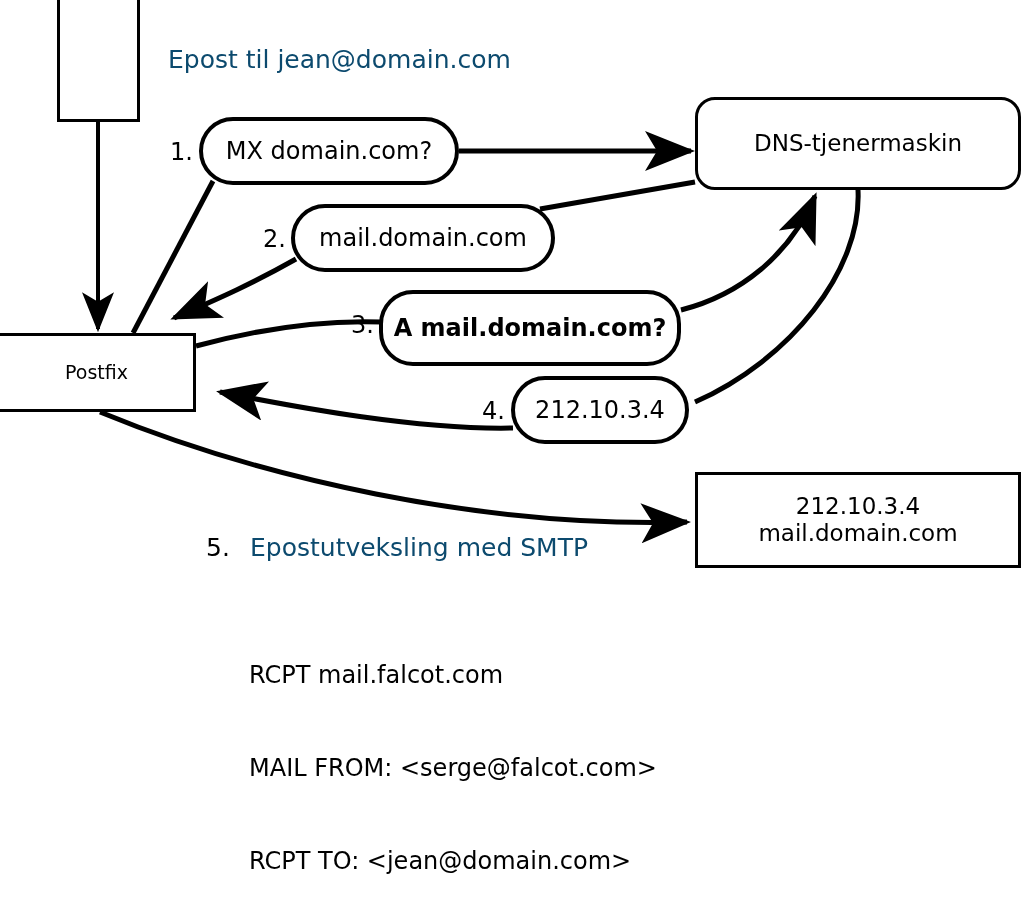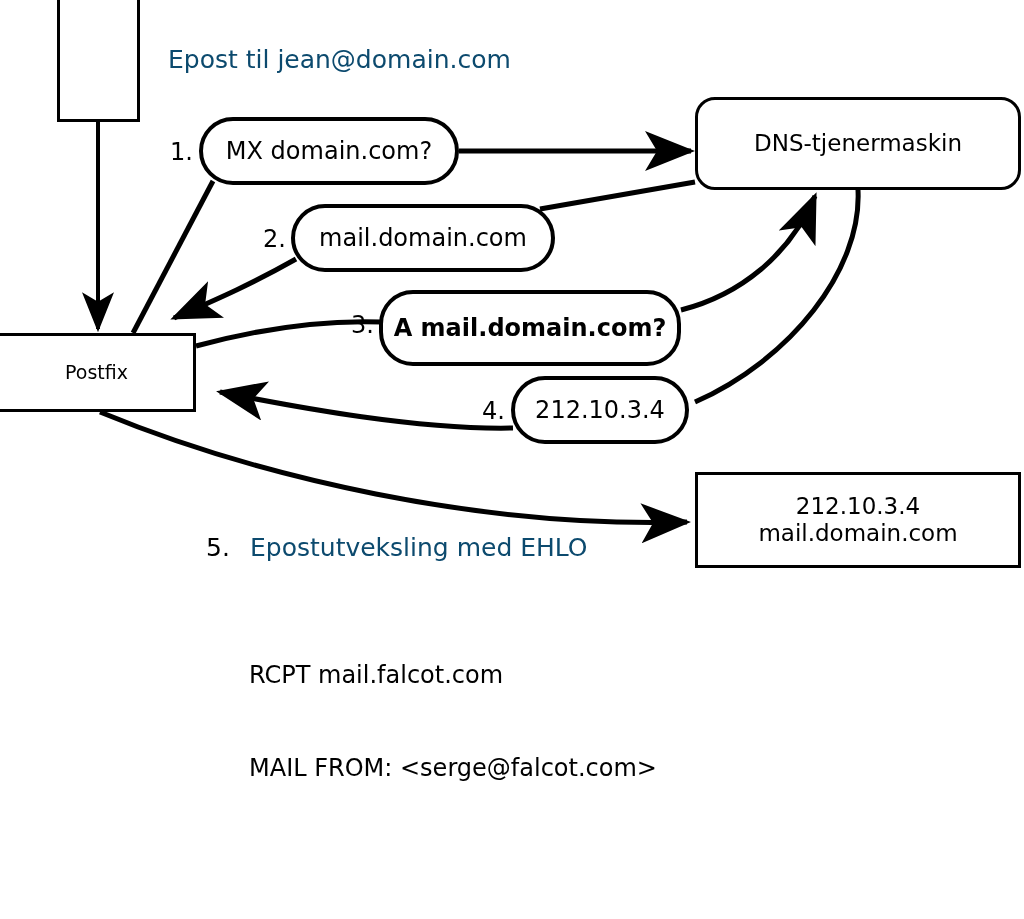--- a/index.html
+++ b/index.html
@@ -135,25 +135,26 @@
   </div>
 
   <div class="step-num" style="left:170px; top:138px; font-size:24px;">1.</div>
   <div class="step-num" style="left:263px; top:225px; font-size:24px;">2.</div>
   <div class="step-num" style="left:351px; top:311px; font-size:24px;">3.</div>
   <div class="step-num" style="left:482px; top:397px; font-size:24px;">4.</div>
 
   <div class="free-text" style="left:168px; top:45px; font-size:25px;">Epost til jean@domain.com</div>
 
   <div class="step-num" style="left:206px; top:533px; font-size:25px;">5.</div>
-  <div class="free-text" style="left:250px; top:533px; font-size:25px;">Epostutveksling med EHLO</div>
+  <div class="free-text" style="left:250px; top:533px; font-size:25px;">Epostutveksling med SMTP</div>
 
   <div class="transcript" style="left:249px; top:598px; font-size:24px;">
     <div>RCPT mail.falcot.com</div>
     <div>MAIL FROM: &lt;serge@falcot.com&gt;</div>
+    <div>RCPT TO: &lt;jean@domain.com&gt;</div>
     
     
     
     
     
     
     
   </div>
 
 </div>

